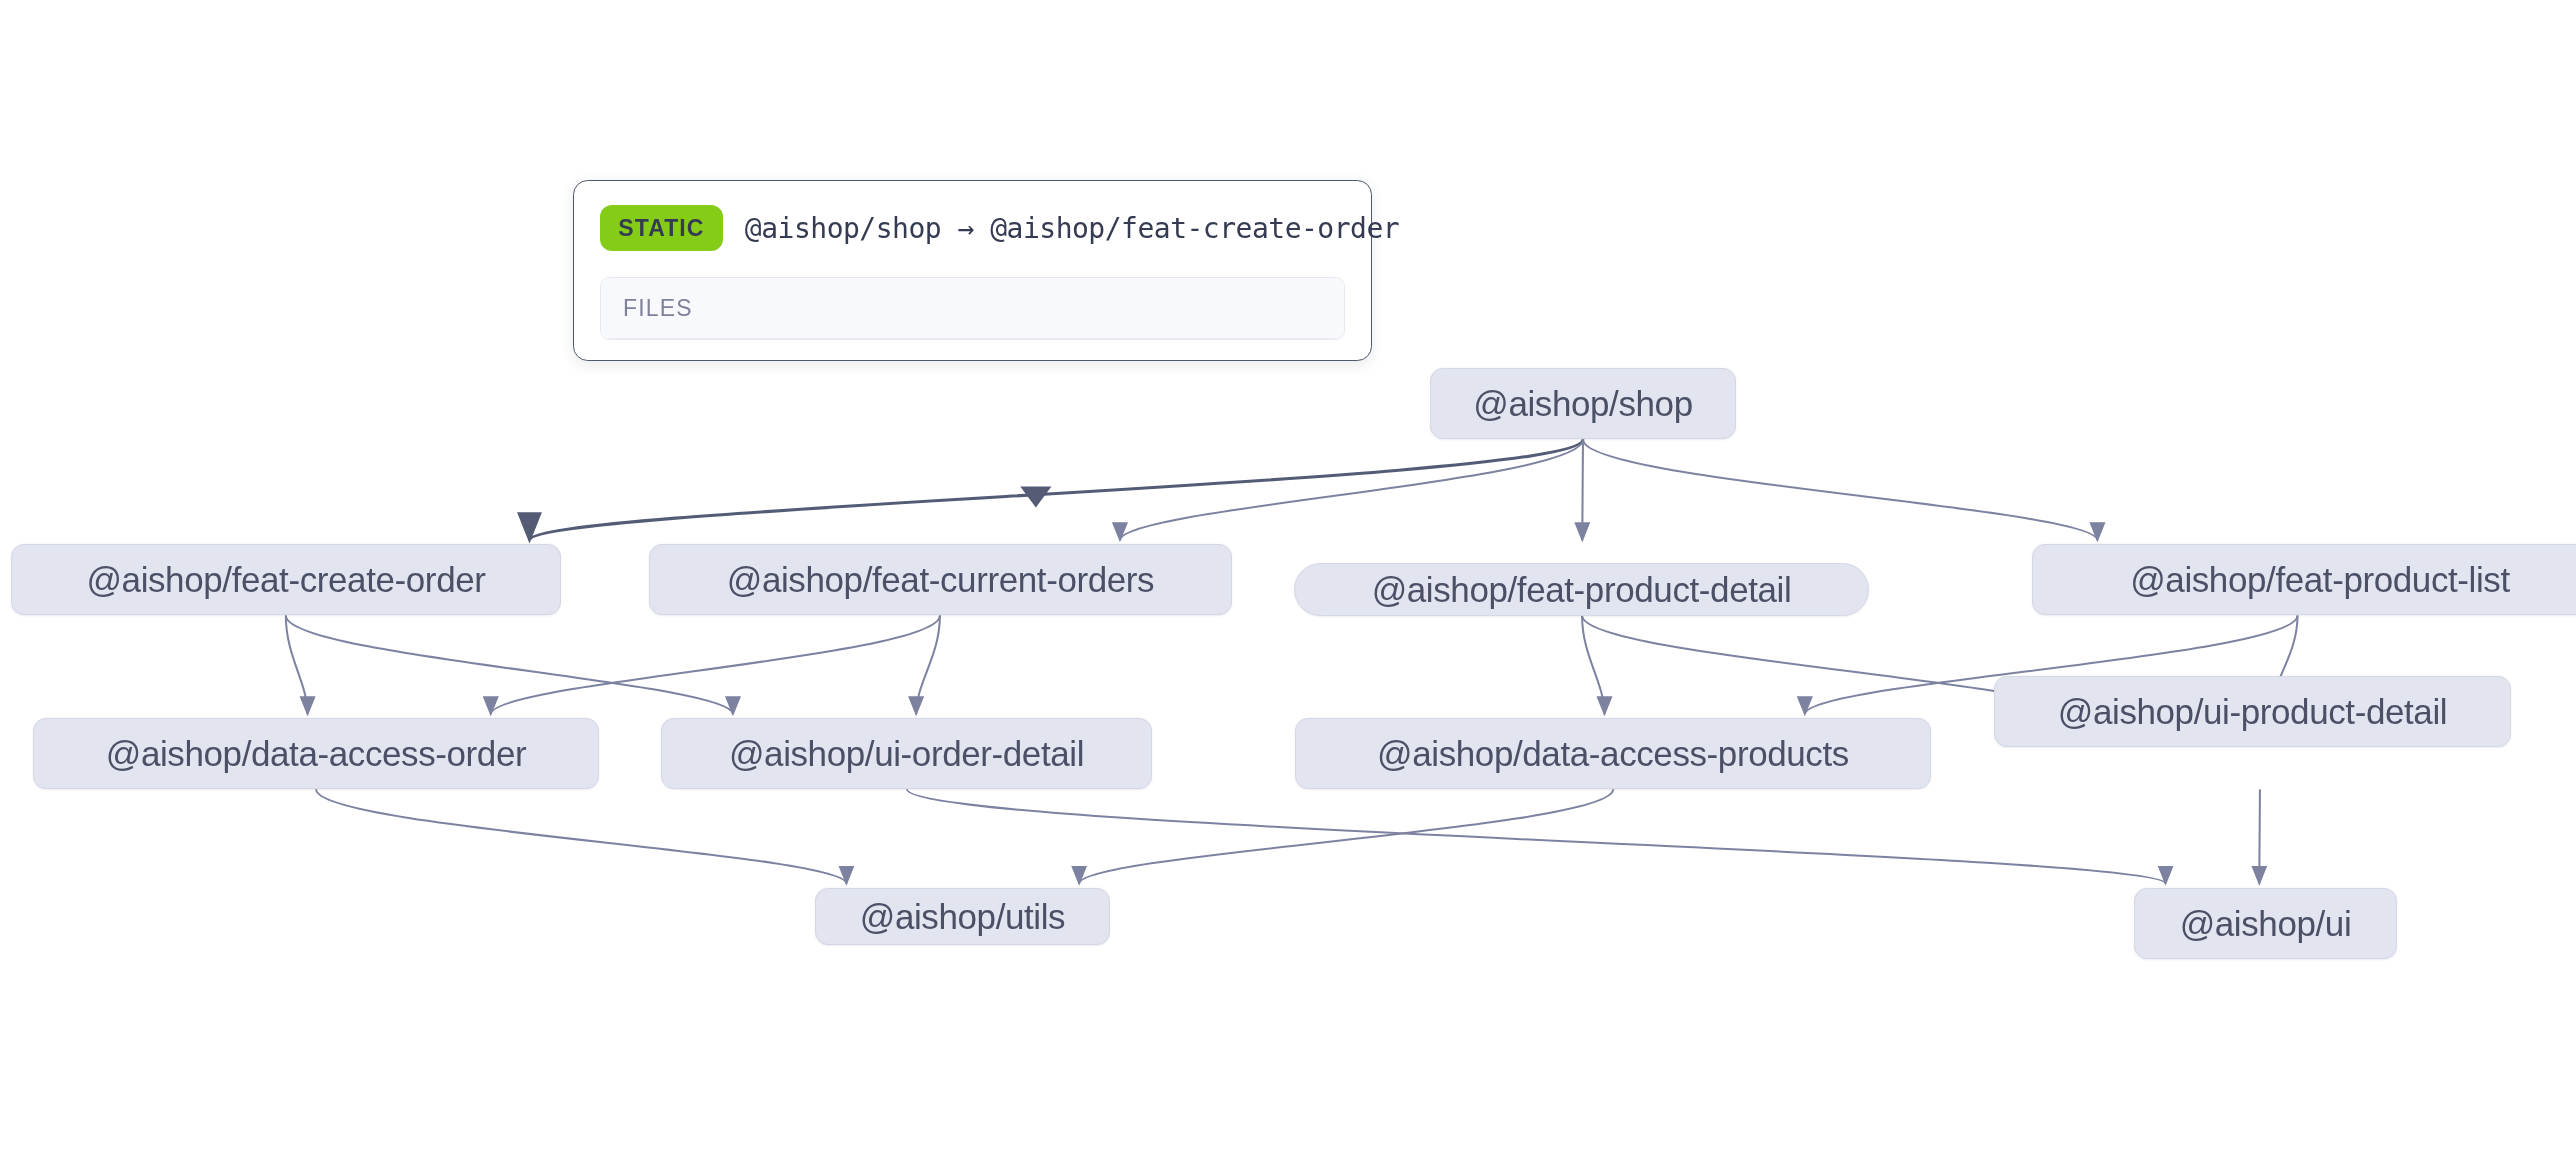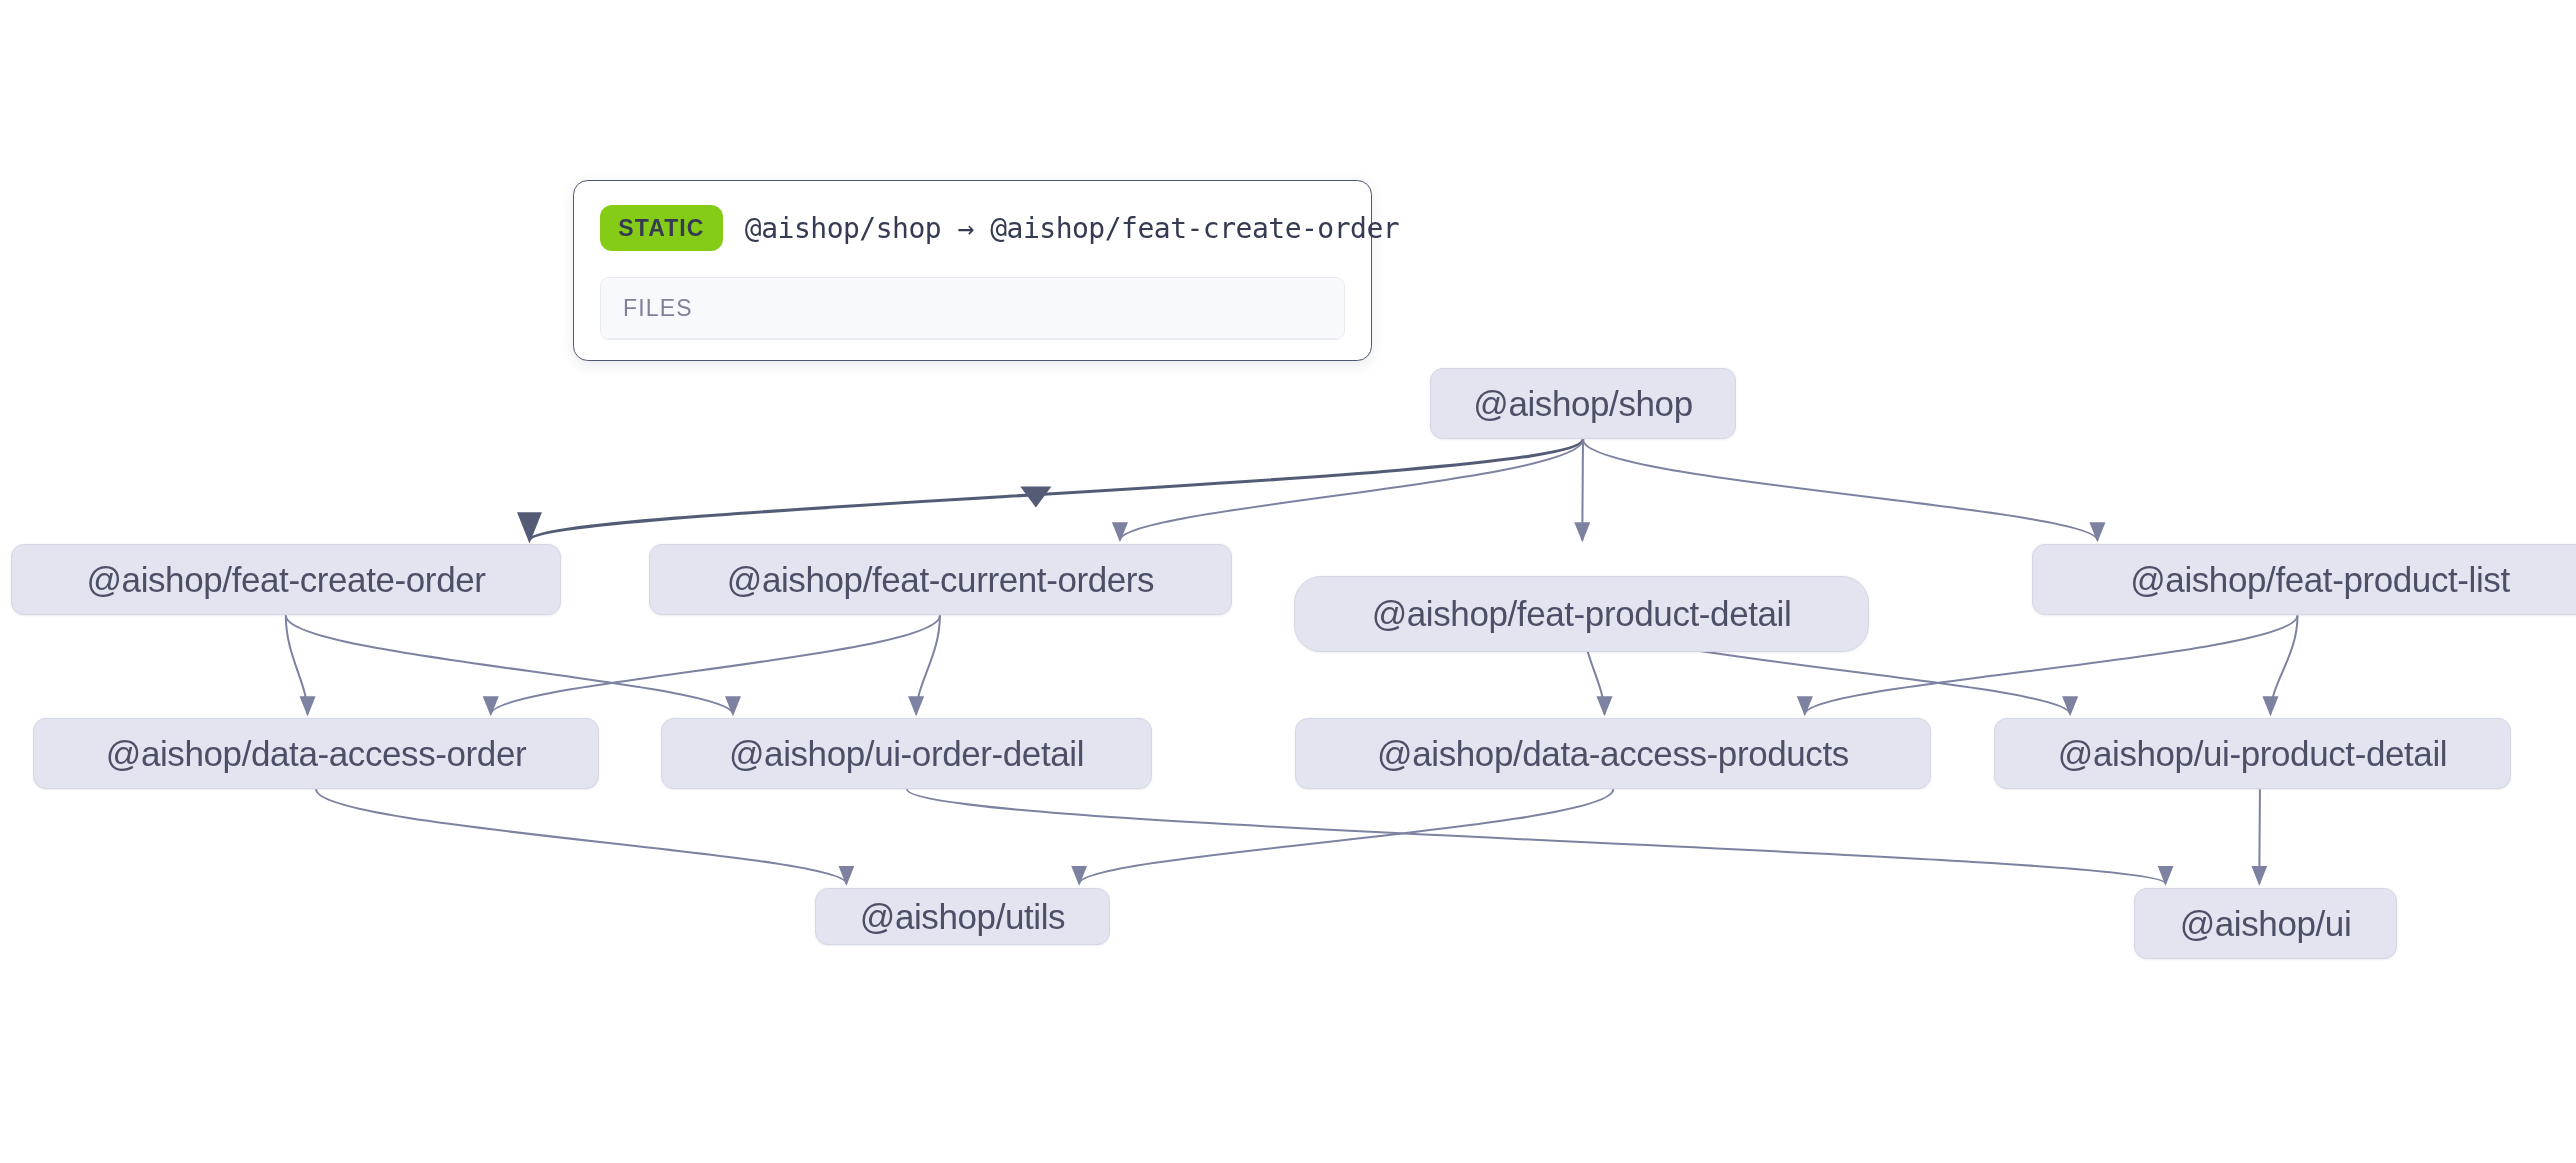--- a/index.html
+++ b/index.html
@@ -142,36 +142,36 @@
   <div id="nodes-group">
       <div class="node" style="left: 1430px; top: 368px; width: 306px; height: 71px;">
         <span class="node-label">@aishop/shop</span>
       </div>
       <div class="node" style="left: 11px; top: 544px; width: 550px; height: 71px;">
         <span class="node-label">@aishop/feat-create-order</span>
       </div>
       <div class="node" style="left: 649px; top: 544px; width: 583px; height: 71px;">
         <span class="node-label">@aishop/feat-current-orders</span>
       </div>
-      <div class="node" style="left: 1294px; top: 576px; width: 575px; height: 76px; border-radius: 27px;">
+      <div class="node" style="left: 1294px; top: 563px; width: 575px; height: 53px; border-radius: 27px;">
         <span class="node-label">@aishop/feat-product-detail</span>
       </div>
       <div class="node" style="left: 2032px; top: 544px; width: 576px; height: 71px;">
         <span class="node-label">@aishop/feat-product-list</span>
       </div>
       <div class="node" style="left: 33px; top: 718px; width: 566px; height: 71px;">
         <span class="node-label">@aishop/data-access-order</span>
       </div>
       <div class="node" style="left: 661px; top: 718px; width: 491px; height: 71px;">
         <span class="node-label">@aishop/ui-order-detail</span>
       </div>
       <div class="node" style="left: 1295px; top: 718px; width: 636px; height: 71px;">
         <span class="node-label">@aishop/data-access-products</span>
       </div>
-      <div class="node" style="left: 1994px; top: 718px; width: 517px; height: 71px; align-items: center;">
+      <div class="node" style="left: 1994px; top: 676px; width: 517px; height: 71px; align-items: center;">
         <span class="node-label">@aishop/ui-product-detail</span>
       </div>
       <div class="node" style="left: 815px; top: 888px; width: 295px; height: 57px;">
         <span class="node-label">@aishop/utils</span>
       </div>
       <div class="node" style="left: 2134px; top: 888px; width: 263px; height: 71px;">
         <span class="node-label">@aishop/ui</span>
       </div>
     </div>
 

